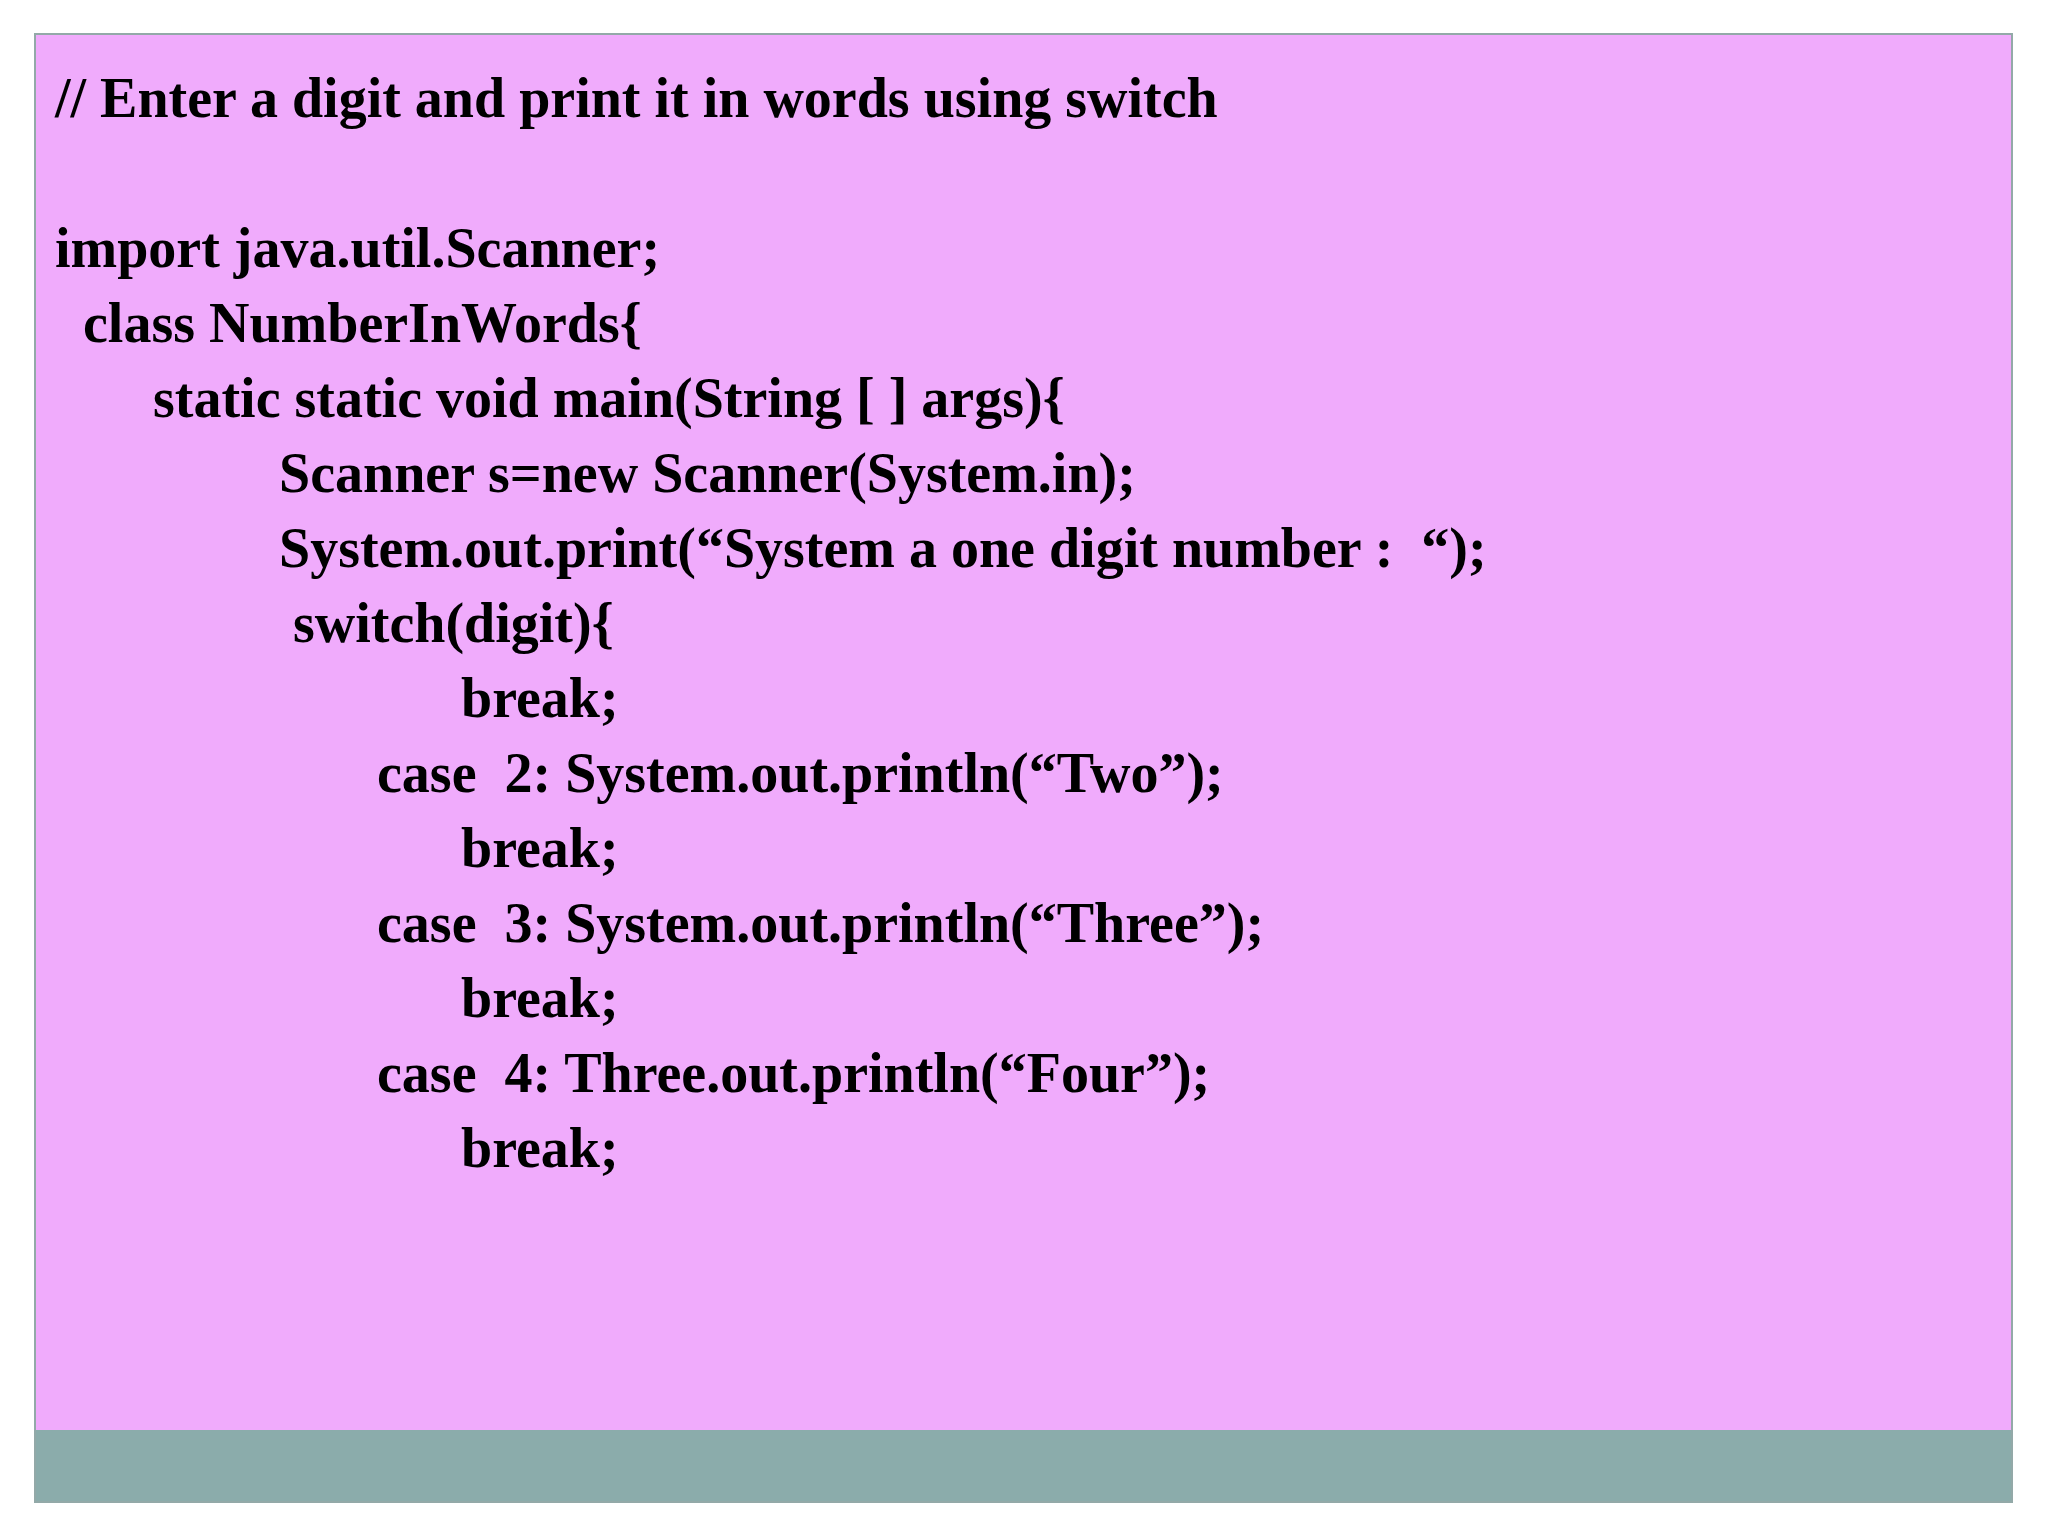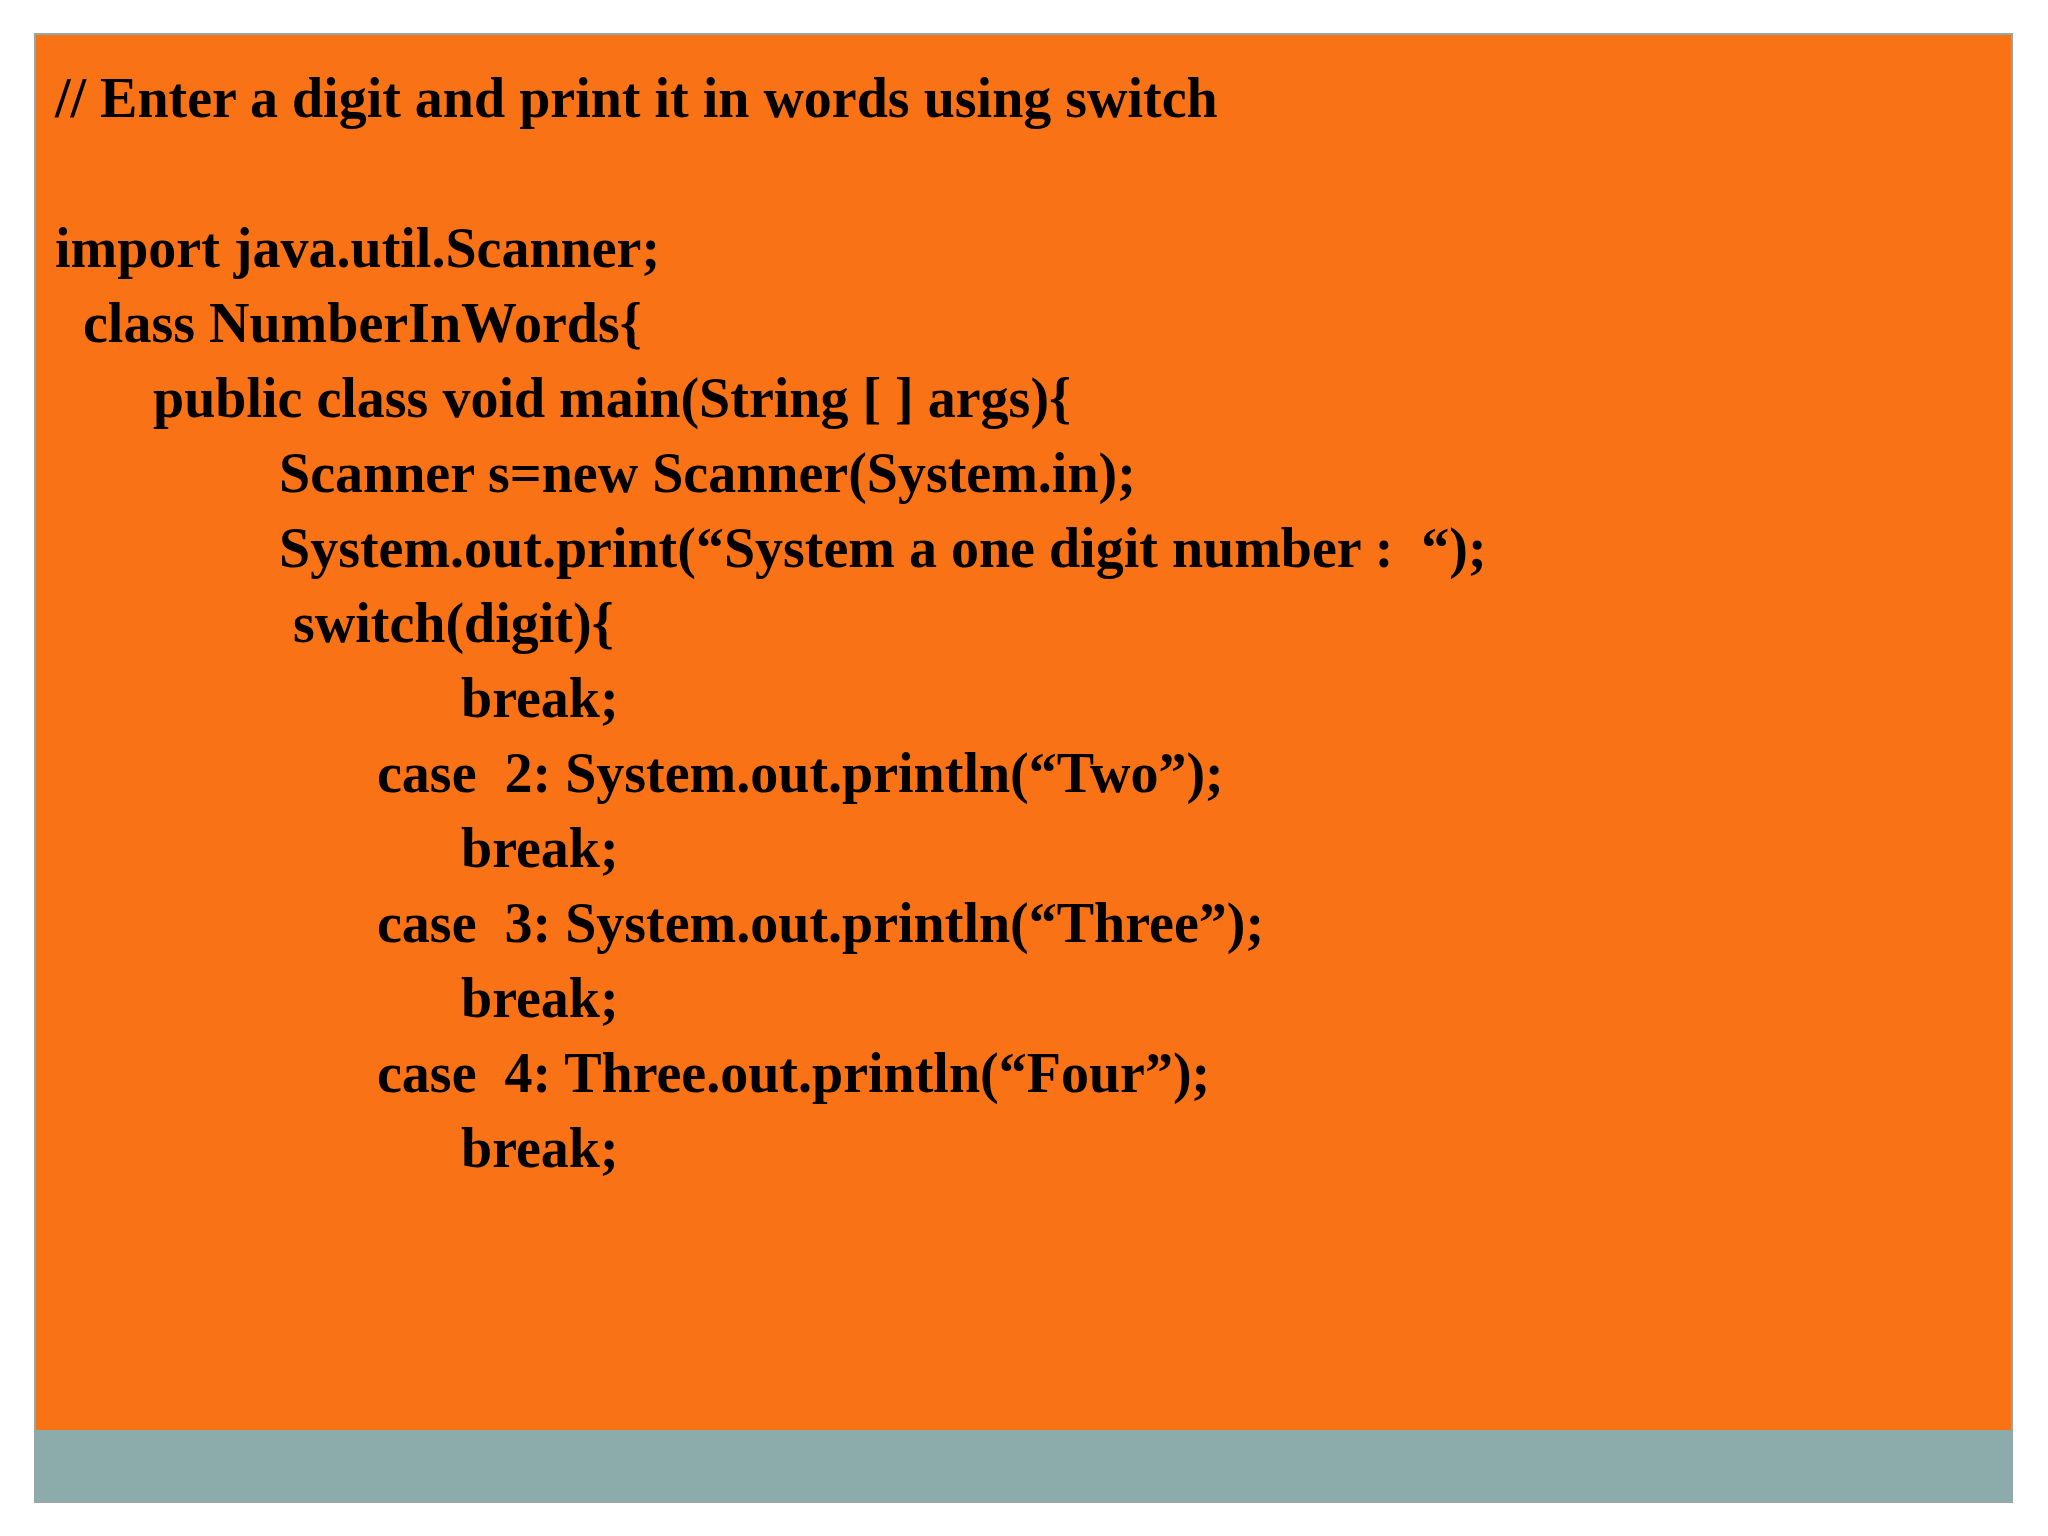--- a/index.html
+++ b/index.html
@@ -15,21 +15,21 @@
     font-family: "Liberation Serif", "DejaVu Serif", serif;
   }
   .slide-frame {
     position: absolute;
     left: 34px;
     top: 33px;
     width: 1979px;
     height: 1470px;
     border: 2px solid #93a9a8;
     box-sizing: border-box;
-    background: #f97316;
+    background: #f0abfc;
   }
   .code-block {
     position: absolute;
     left: 19px;
     top: 26px;
     right: 4px;
   }
   .code-line {
     white-space: pre;
     font-family: "Liberation Serif", "DejaVu Serif", serif;
@@ -50,21 +50,21 @@
 </style>
 </head>
 <body>
 
 <div class="slide-frame">
   <div class="code-block">
       <div class="code-line">// Enter a digit and print it in words using switch</div>
       <div class="code-line"></div>
       <div class="code-line">import java.util.Scanner;</div>
       <div class="code-line">  class NumberInWords{</div>
-      <div class="code-line">       public class void main(String [ ] args){</div>
+      <div class="code-line">       static static void main(String [ ] args){</div>
       <div class="code-line">                Scanner s=new Scanner(System.in);</div>
       <div class="code-line">                System.out.print(“System a one digit number :  “);</div>
       <div class="code-line">                 switch(digit){</div>
       <div class="code-line">                             break;</div>
       <div class="code-line">                       case  2: System.out.println(“Two”);</div>
       <div class="code-line">                             break;</div>
       <div class="code-line">                       case  3: System.out.println(“Three”);</div>
       <div class="code-line">                             break;</div>
       <div class="code-line">                       case  4: Three.out.println(“Four”);</div>
       <div class="code-line">                             break;</div>

